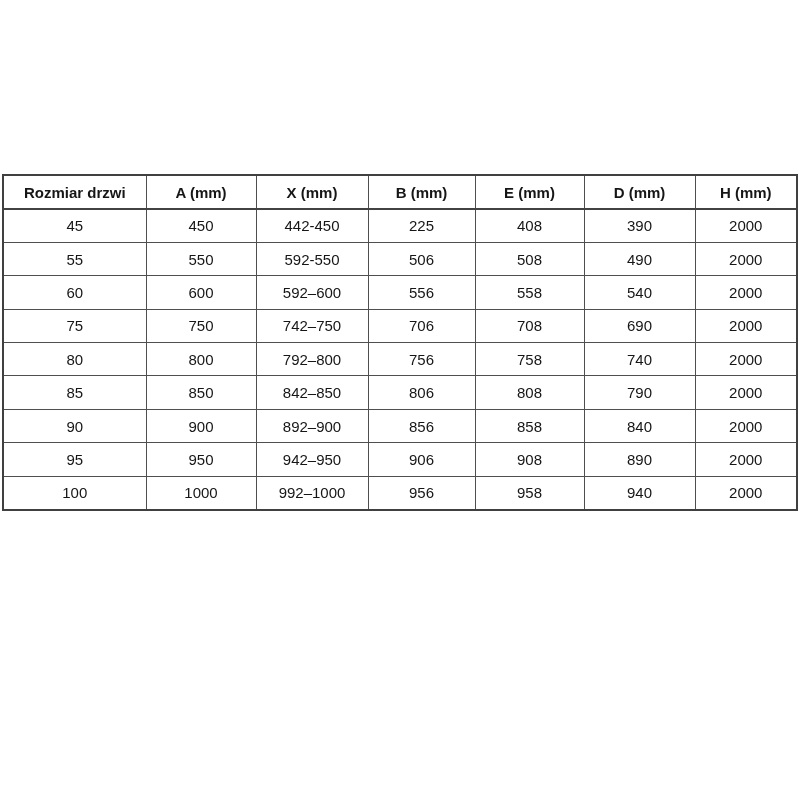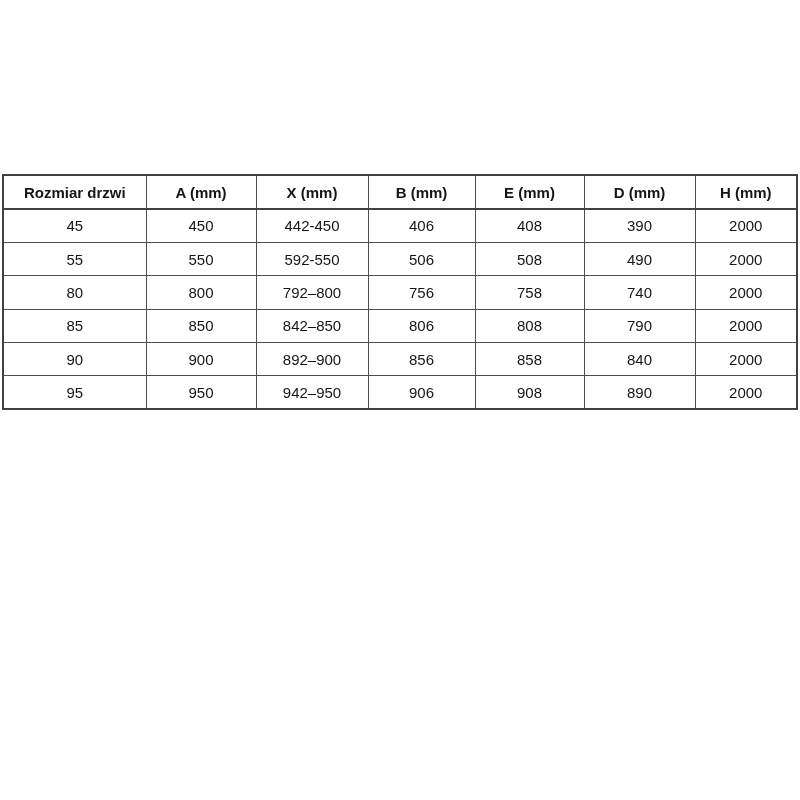--- a/index.html
+++ b/index.html
@@ -78,32 +78,50 @@
           <th>E (mm)</th>
           <th>D (mm)</th>
           <th>H (mm)</th>
         </tr>
     </thead>
     <tbody>
         <tr>
           <td>45</td>
           <td>450</td>
           <td>442-450</td>
-          <td>406</td>
+          <td>225</td>
           <td>408</td>
           <td>390</td>
           <td>2000</td>
         </tr>
         <tr>
           <td>55</td>
           <td>550</td>
           <td>592-550</td>
           <td>506</td>
           <td>508</td>
           <td>490</td>
+          <td>2000</td>
+        </tr>
+        <tr>
+          <td>60</td>
+          <td>600</td>
+          <td>592–600</td>
+          <td>556</td>
+          <td>558</td>
+          <td>540</td>
+          <td>2000</td>
+        </tr>
+        <tr>
+          <td>75</td>
+          <td>750</td>
+          <td>742–750</td>
+          <td>706</td>
+          <td>708</td>
+          <td>690</td>
           <td>2000</td>
         </tr>
         <tr>
           <td>80</td>
           <td>800</td>
           <td>792–800</td>
           <td>756</td>
           <td>758</td>
           <td>740</td>
           <td>2000</td>
@@ -128,15 +146,24 @@
         </tr>
         <tr>
           <td>95</td>
           <td>950</td>
           <td>942–950</td>
           <td>906</td>
           <td>908</td>
           <td>890</td>
           <td>2000</td>
         </tr>
+        <tr>
+          <td>100</td>
+          <td>1000</td>
+          <td>992–1000</td>
+          <td>956</td>
+          <td>958</td>
+          <td>940</td>
+          <td>2000</td>
+        </tr>
       </tbody>
   </table>
 </div>
 
 </body></html>

